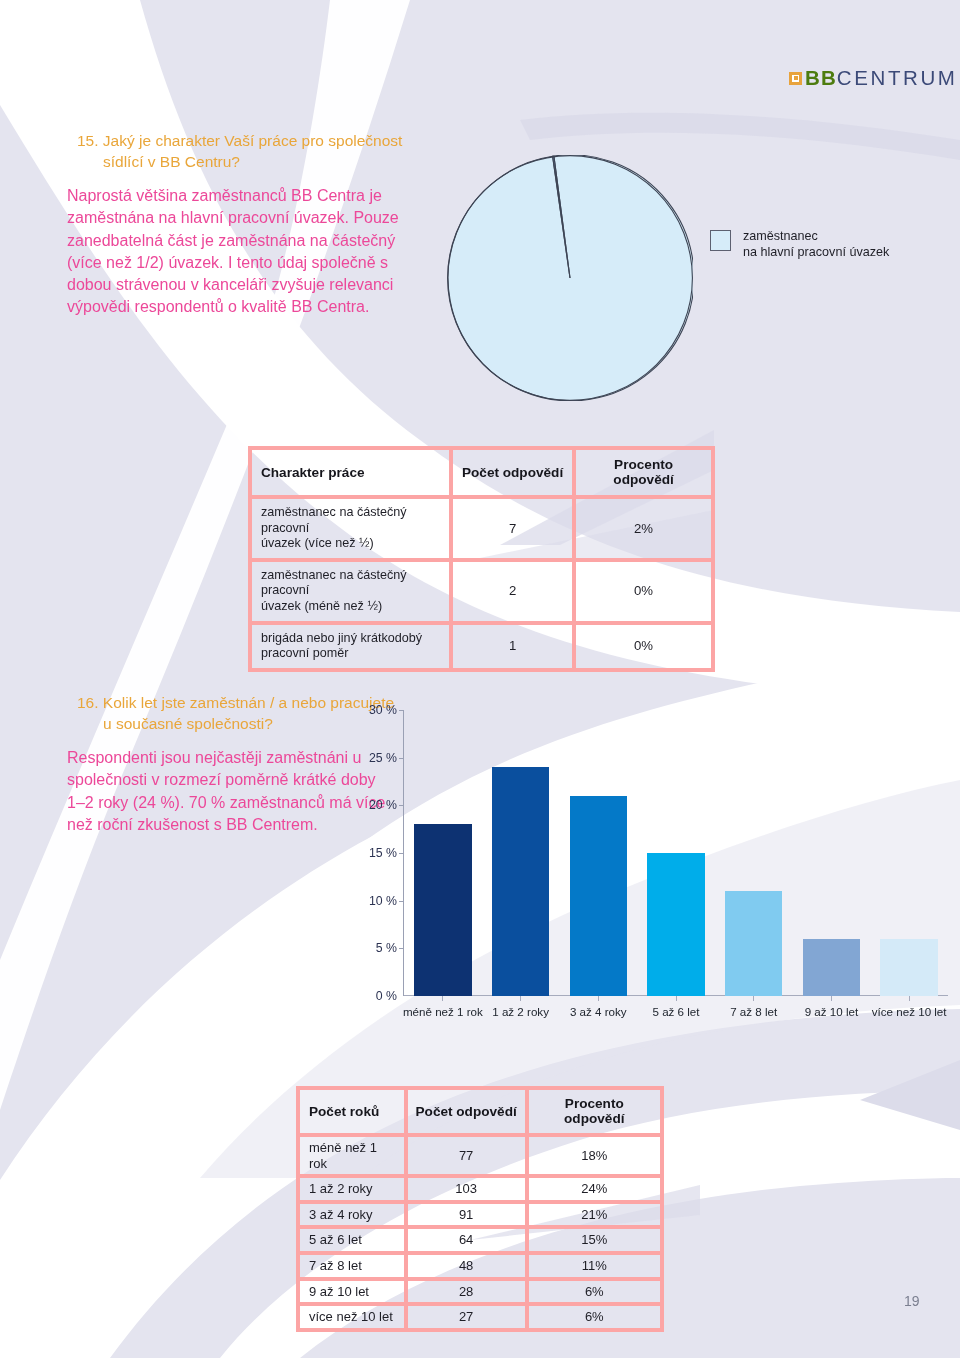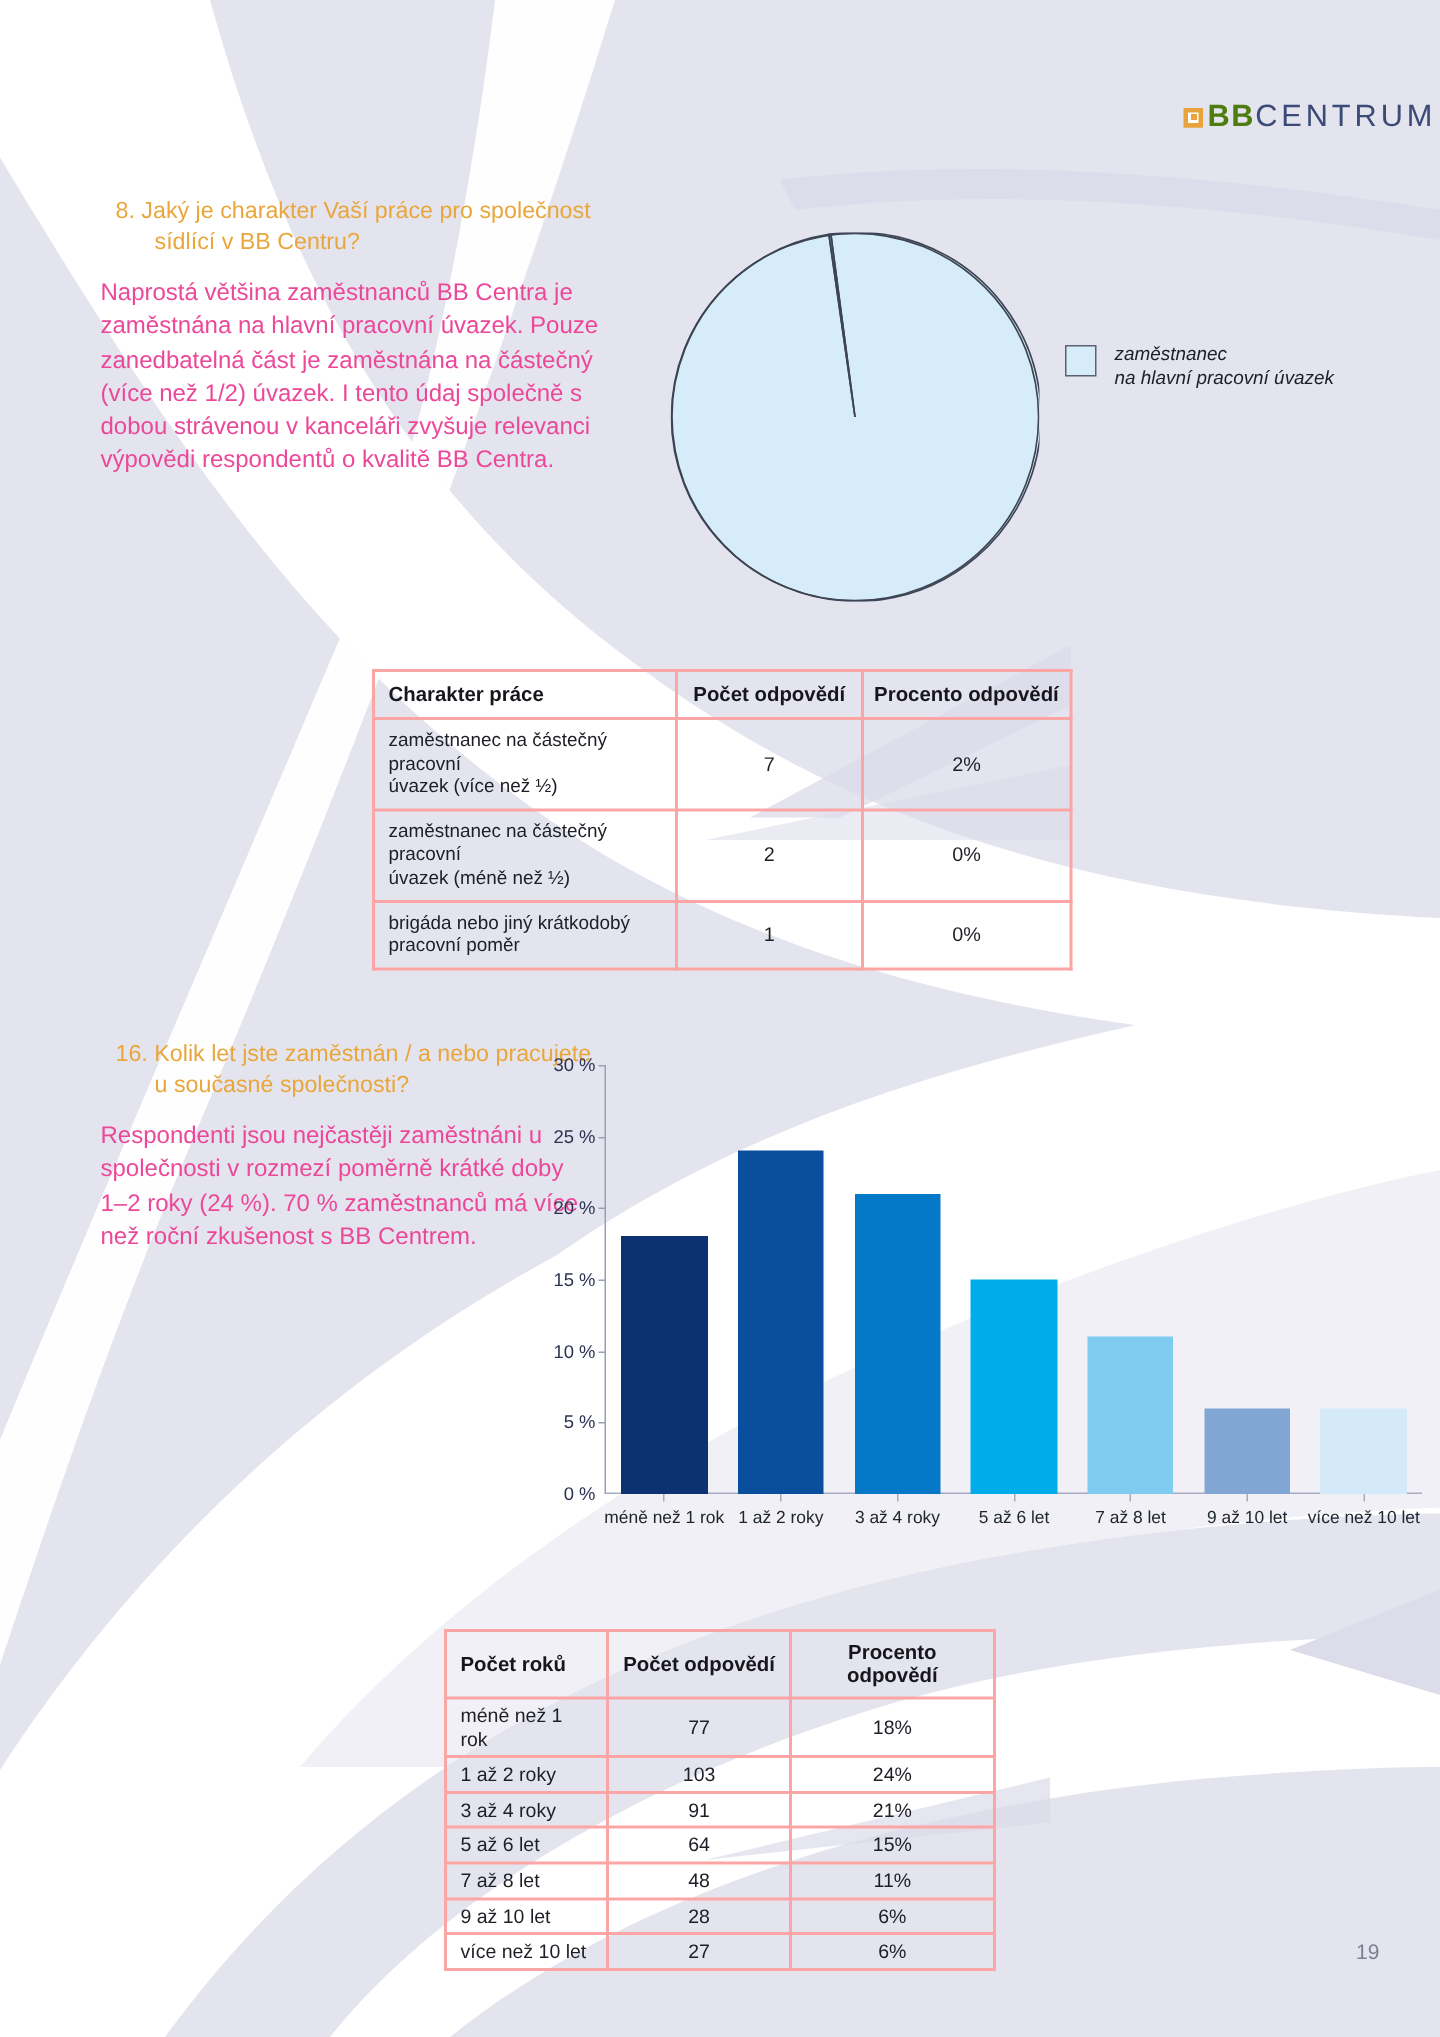--- a/index.html
+++ b/index.html
@@ -52,21 +52,21 @@
     width:21px;height:21px;flex:0 0 21px;margin-right:12px;margin-top:2px;
     border:1px solid #5c6070;box-sizing:border-box;
   }
   .legend-lbl{font-size:12.6px;line-height:16.4px;color:#1e1e26;white-space:pre-line;}
 
   
   table.grid{
     position:absolute;z-index:5;border-collapse:collapse;background:transparent;
   }
   table.grid th,table.grid td{
-    border:2px solid #fca5a5;padding:0;vertical-align:middle;
+    border:4px solid #fca5a5;padding:0;vertical-align:middle;
   }
   table.grid th{
     font-size:13.6px;font-weight:bold;color:#16161c;text-align:left;
     padding:7px 9px 8px 9px;
   }
   table.grid th.c{text-align:center;padding-left:6px;padding-right:6px;}
   table.grid td{font-size:12.6px;color:#1e1e26;padding:6px 9px;line-height:15.6px;}
   table.grid td.c{text-align:center;font-size:13.2px;}
 
   
@@ -142,37 +142,37 @@
   <path d="M403 1010 L948 1010 L948 1046 L403 1046 Z" fill="#e4e4ef" opacity="0.0"></path>
 </svg>
 
 <div id="logo">
   <span class="mark"></span>
   <span class="bb">BB</span>
   <span class="centrum">CENTRUM</span>
 </div>
 
 <div class="qnum" style="left:77px;top:130px;width:330px;">
-  <span>8. Jaký je charakter Vaší práce pro společnost</span>
+  <span>15. Jaký je charakter Vaší práce pro společnost</span>
   <span class="l2">sídlící v BB Centru?</span>
 </div>
 
 <div class="body-copy" style="left:67px;top:185px;width:332px;">Naprostá většina zaměstnanců BB Centra je zaměstnána na hlavní pracovní úvazek. Pouze zanedbatelná část je zaměstnána na částečný (více než 1/2) úvazek. I tento údaj společně s dobou strávenou v kanceláři zvyšuje relevanci výpovědi respondentů o kvalitě BB Centra.</div>
 
 <div id="pie-wrap">
   <svg width="246" height="246" viewBox="0 0 246 246" aria-hidden="true">
 
     <path d="M123 123 L106.9 1.06 A123 123 0 1 1 105.6 1.25 Z" fill="#d6ecf9" stroke="#3d4454" stroke-width="1.1"></path>
 
     <path d="M123 123 L105.6 1.25 A123 123 0 0 1 106.9 1.06 Z" fill="#7fa6d3" stroke="#3d4454" stroke-width="1.1"></path>
     <circle cx="123" cy="123" r="122.4" fill="none" stroke="#3d4454" stroke-width="1.1"></circle>
   </svg>
 </div>
 
-<div class="legend" style="left:710px;top:228px;width:220px;font-style:italic;">
+<div class="legend" style="left:710px;top:228px;width:220px;">
   <div class="legend-row">
     <span class="legend-sw" style="background:#d6ecf9;"></span>
     <span class="legend-lbl">zaměstnanec
 na hlavní pracovní úvazek</span>
   </div>
 </div>
 
 <table class="grid" id="t1">
   <colgroup>
       <col class="a">

